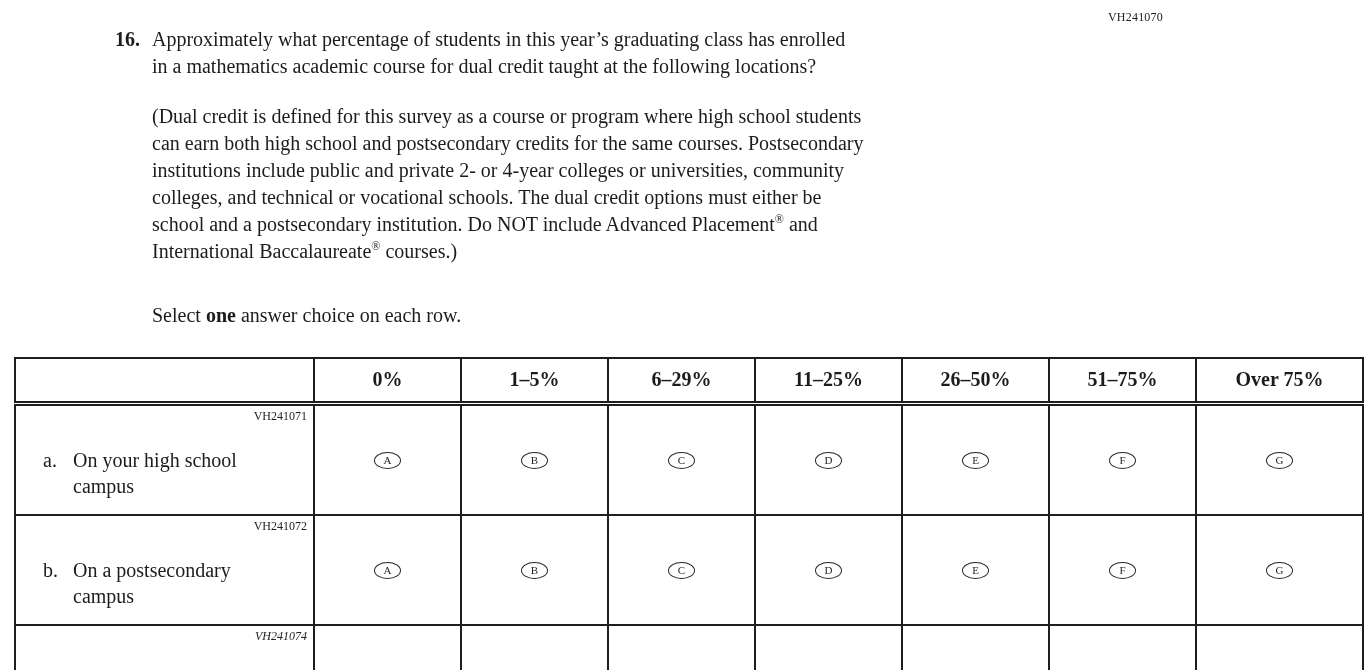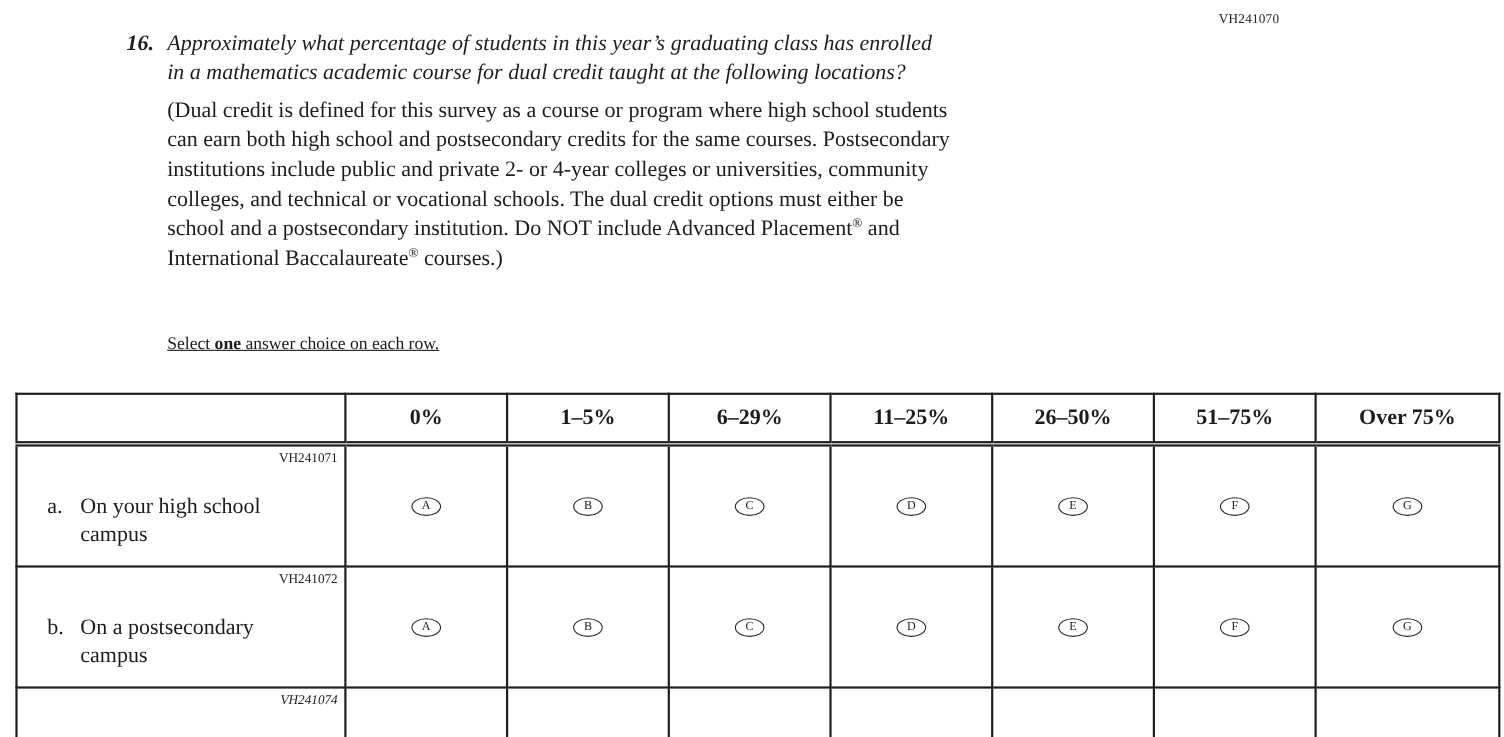--- a/index.html
+++ b/index.html
@@ -16,45 +16,43 @@
     top: 10px; left: 1108px;
     font-size: 12px;
     letter-spacing: 0.2px;
     color: #222;
   }
   .question-block {
     position: absolute;
     top: 26px; left: 115px;
     width: 1000px;
     display: flex;
-    font-style: italic;
   }
   .q-number {
     font-weight: bold;
     font-size: 20px;
     line-height: 27px;
     width: 37px;
     flex: 0 0 37px;
   }
   .q-text { font-size: 20px; line-height: 27px; }
   .q-line { display: block; white-space: nowrap; }
   .definition-block {
     position: absolute;
-    top: 87px; left: 152px;
+    top: 103px; left: 152px;
     width: 960px;
     font-size: 20px;
     line-height: 27px;
   }
   .def-line { display: block; white-space: nowrap; }
   sup.reg { font-size: 12px; vertical-align: super; line-height: 0; }
   .instruction {
     position: absolute;
     top: 304px; left: 152px;
-    font-size: 16px;
-    text-decoration: underline;
+    font-size: 20px;
   }
   .instruction .bold { font-weight: bold; }
   table.answer-grid {
     position: absolute;
     top: 357px; left: 14px;
     width: 1348px;
     border-collapse: collapse;
     table-layout: fixed;
     background: #fff;
   }

